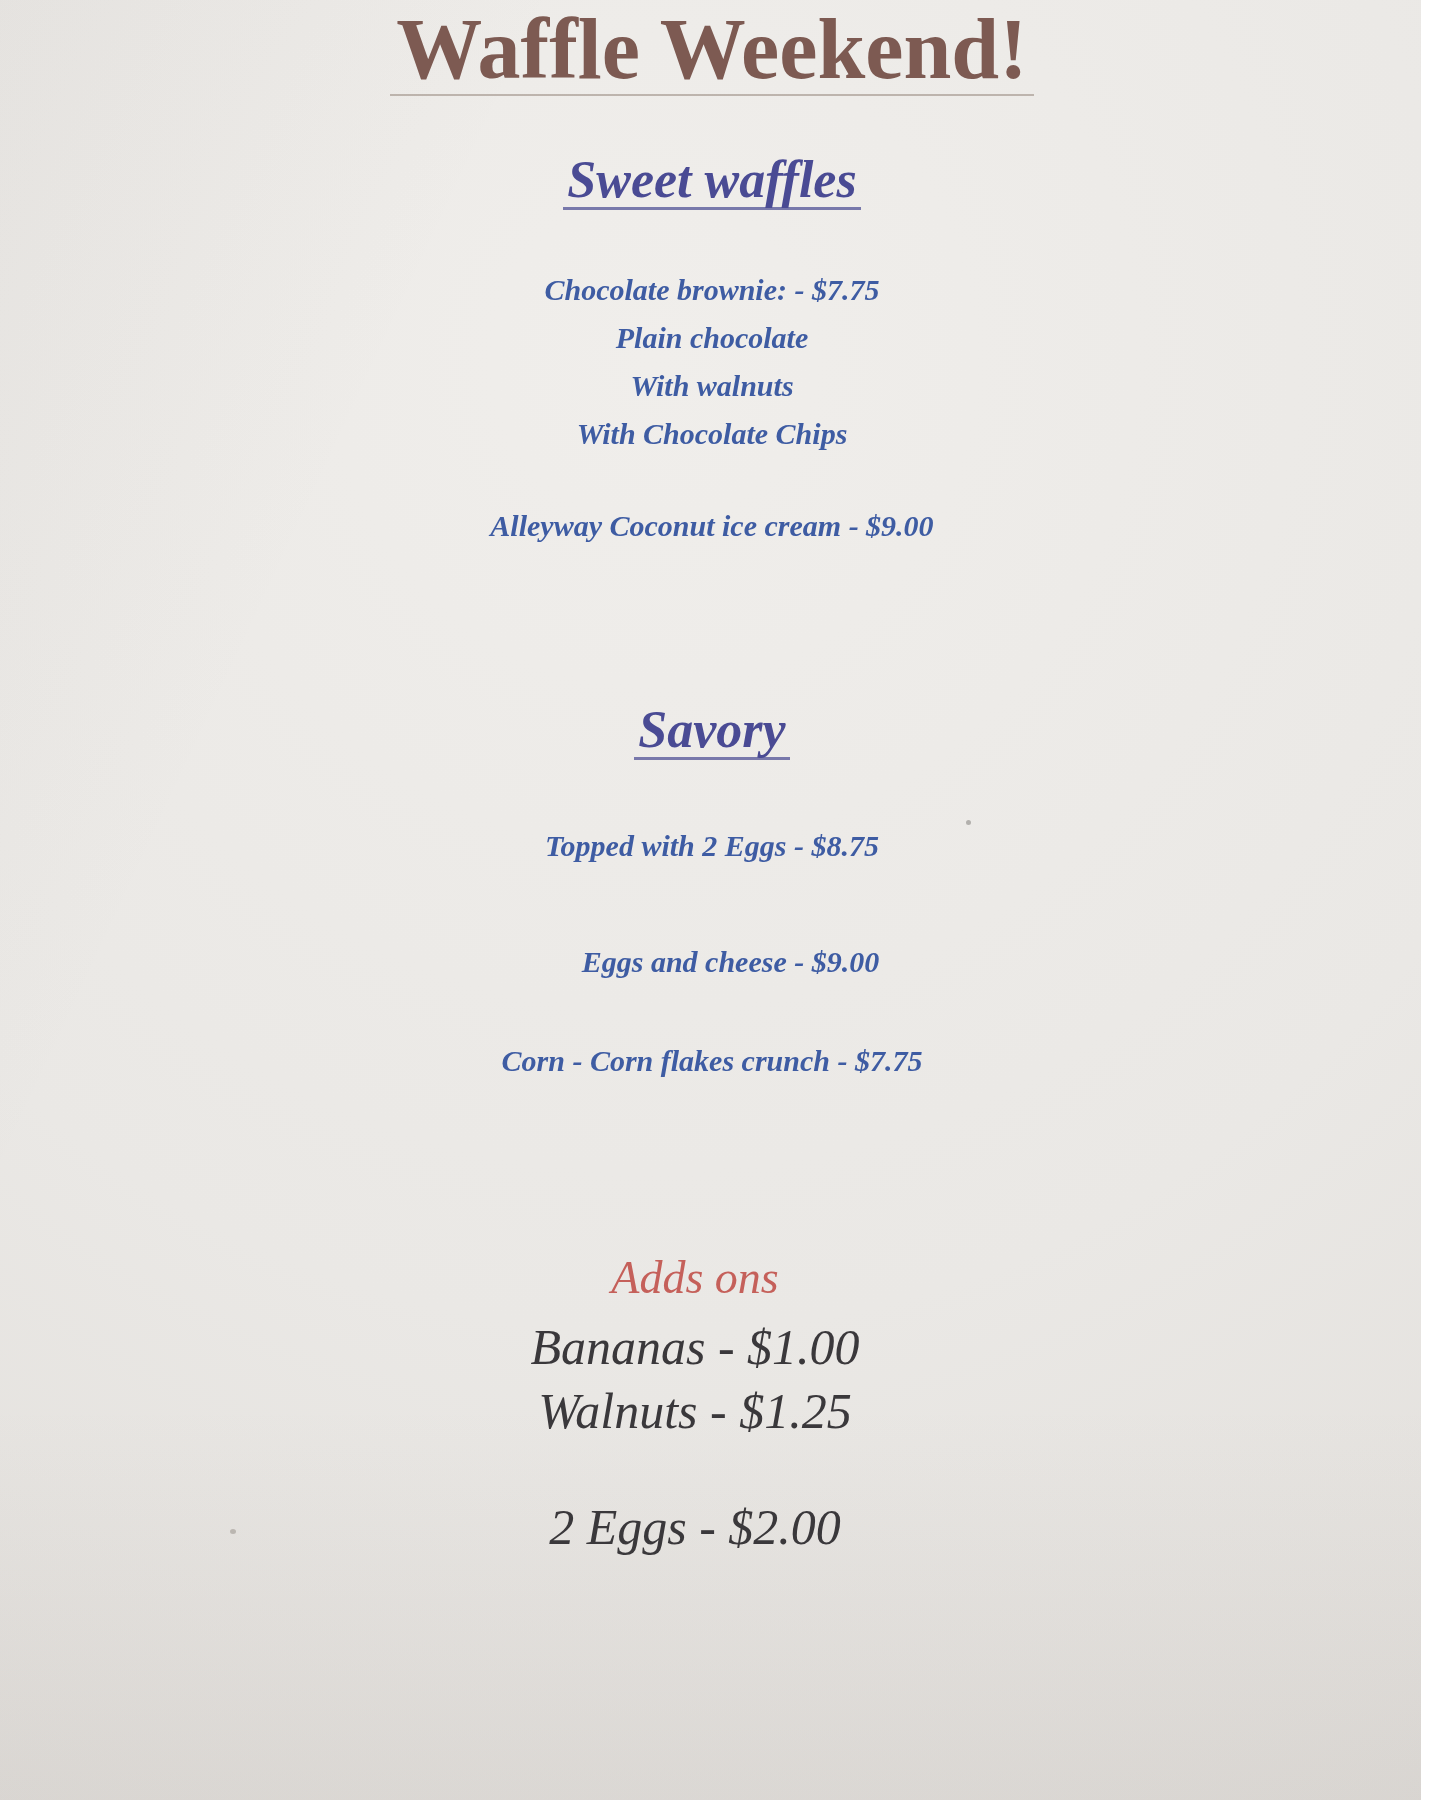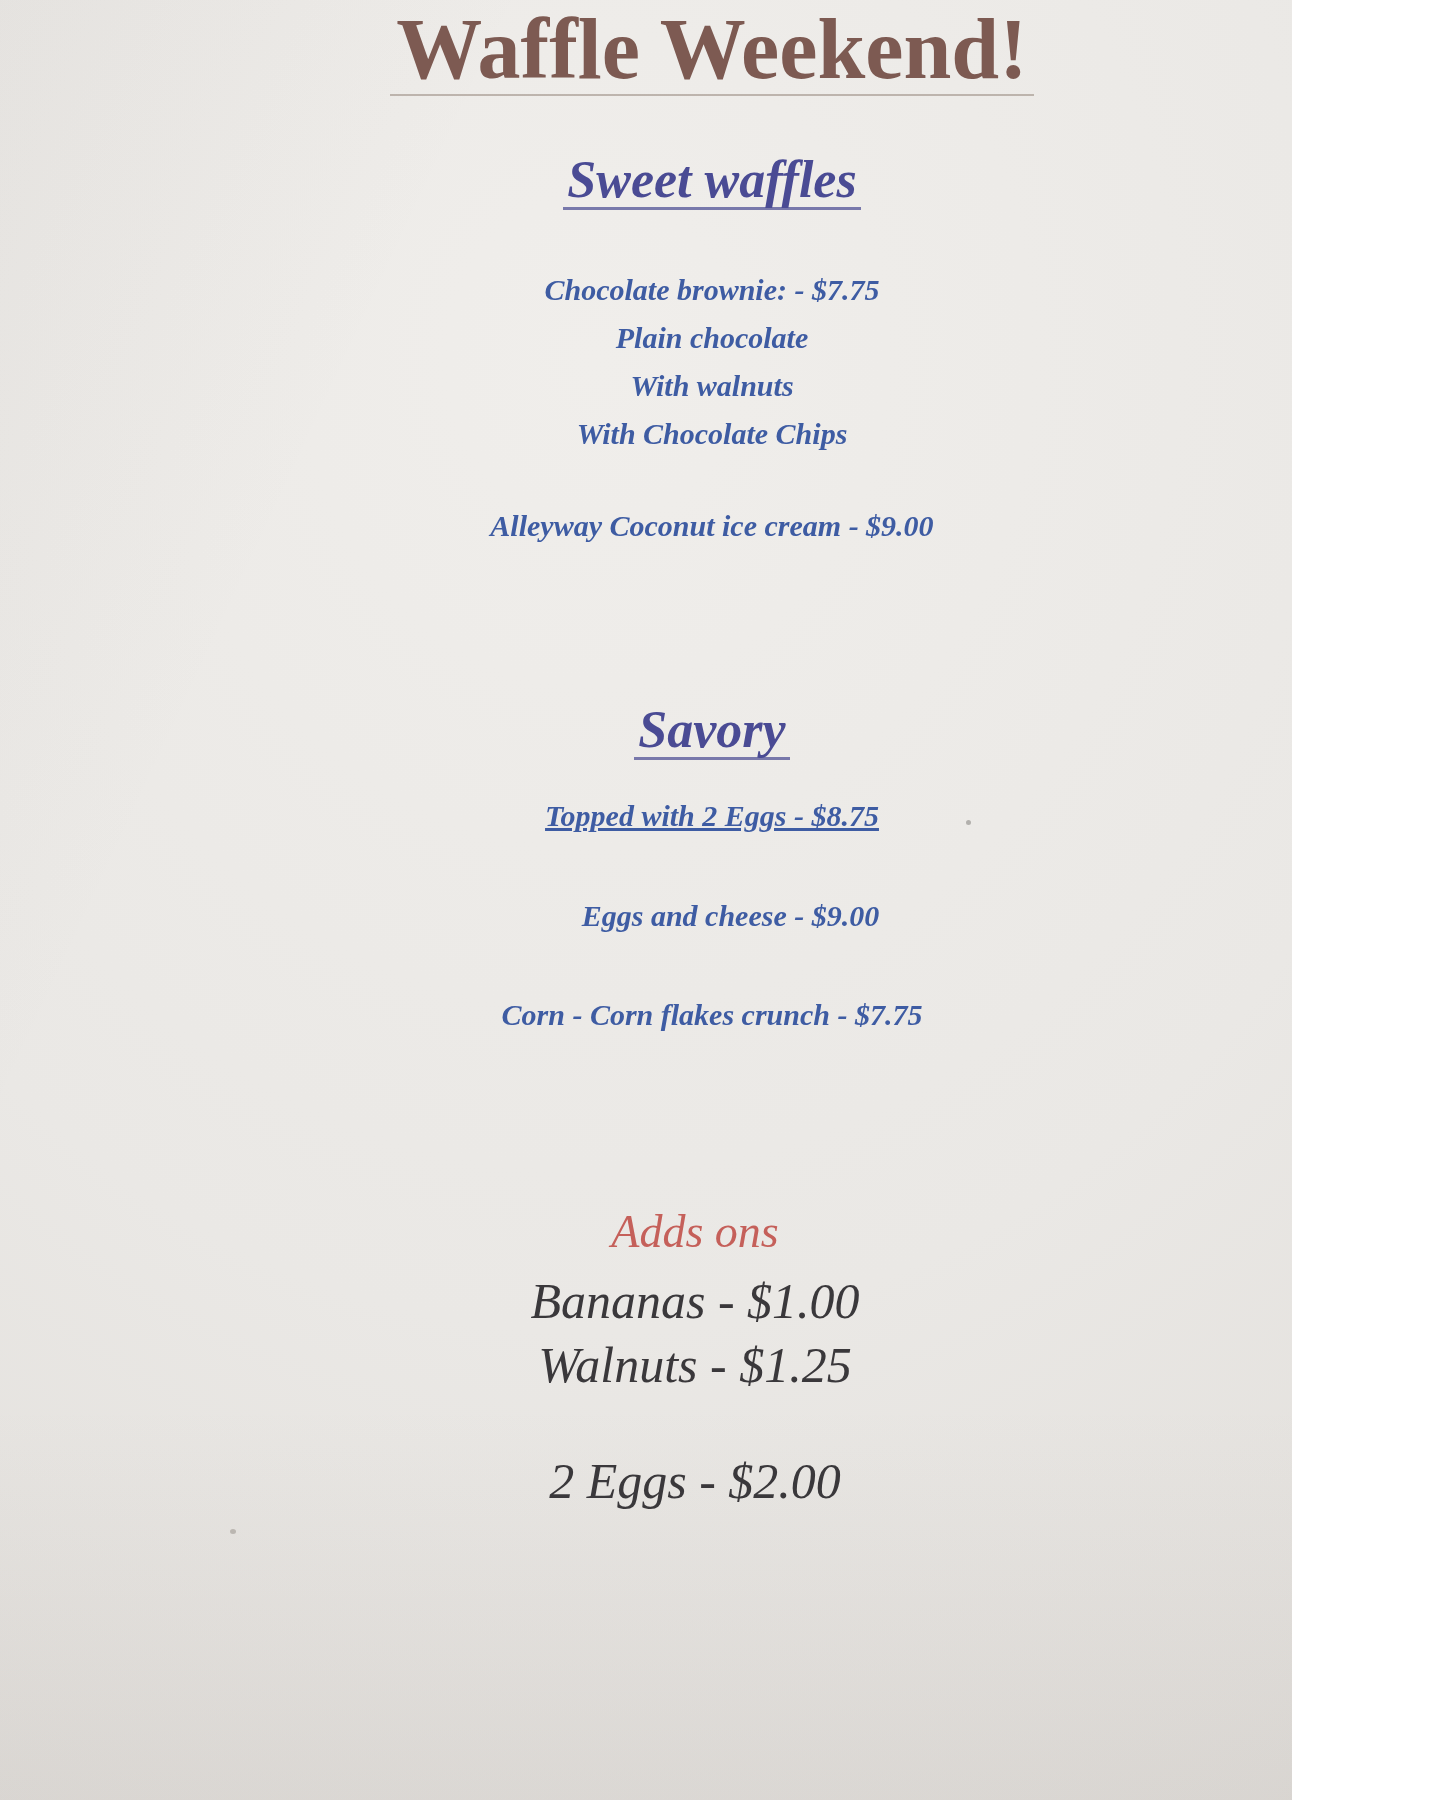--- a/index.html
+++ b/index.html
@@ -3,21 +3,21 @@
 <meta charset="utf-8">
 <style>
   html, body { margin: 0; padding: 0; }
   body {
     width: 1440px; height: 1800px;
     overflow: hidden;
     font-family: "Liberation Serif", "DejaVu Serif", serif;
   }
   .photo {
     position: relative;
-    width: 1292px; height: 1800px;
+    width: 1421px; height: 1800px;
     background:
       linear-gradient(115deg, rgba(110,100,95,0.05) 0%, rgba(110,100,95,0) 25%),
       linear-gradient(0deg, rgba(110,100,95,0.08) 0%, rgba(110,100,95,0) 22%),
       radial-gradient(150% 120% at 46% 20%, #f0eeeb 0%, #eae8e5 45%, #e1deda 78%, #d5d2cc 100%);
   }
   .content {
     position: absolute;
     top: 0; left: 0;
     width: 1424px;          
     padding-right: 16px;
@@ -54,22 +54,22 @@
     font-size: 30px;
     line-height: 48px;
     font-weight: bold;
     font-style: italic;
     color: #3e5ca3;
   }
   .group-4      { margin-top: 56px; }
   .caramelized  { margin-top: 46px; }
   .alleyway     { margin-top: 44px; }
   .everything   { margin-top: 56px; }
-  .topped       { margin-top: 32px; text-decoration: underline; }
-  .eggs-cheese  { margin-top: 52px; padding-left: 37px; }
+  .topped       { margin-top: 62px; }
+  .eggs-cheese  { margin-top: 68px; padding-left: 37px; }
   .corn         { margin-top: 51px; }
   .addons {
     transform: translateX(-17px);
   }
   .h-addons {
     margin-top: 170px;
     font-size: 46px;
     line-height: 1.0;
     font-style: italic;
     font-weight: normal;

